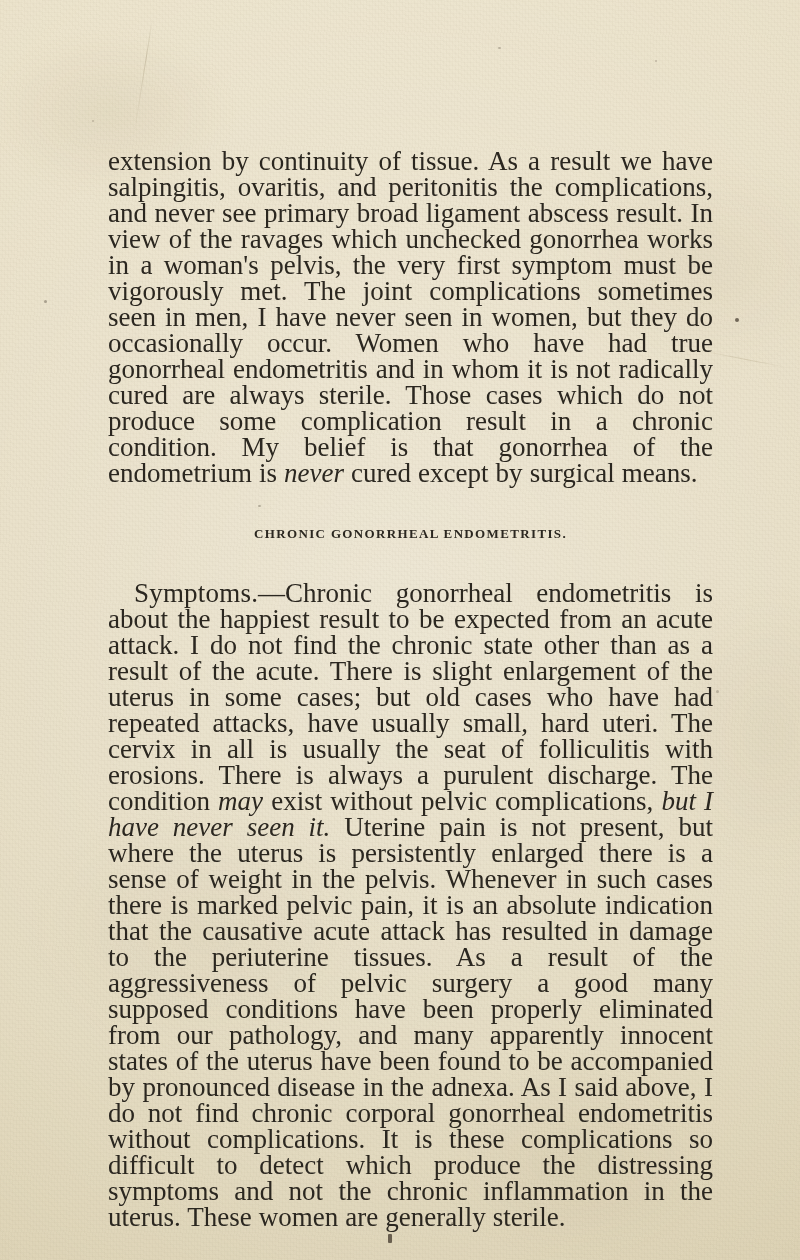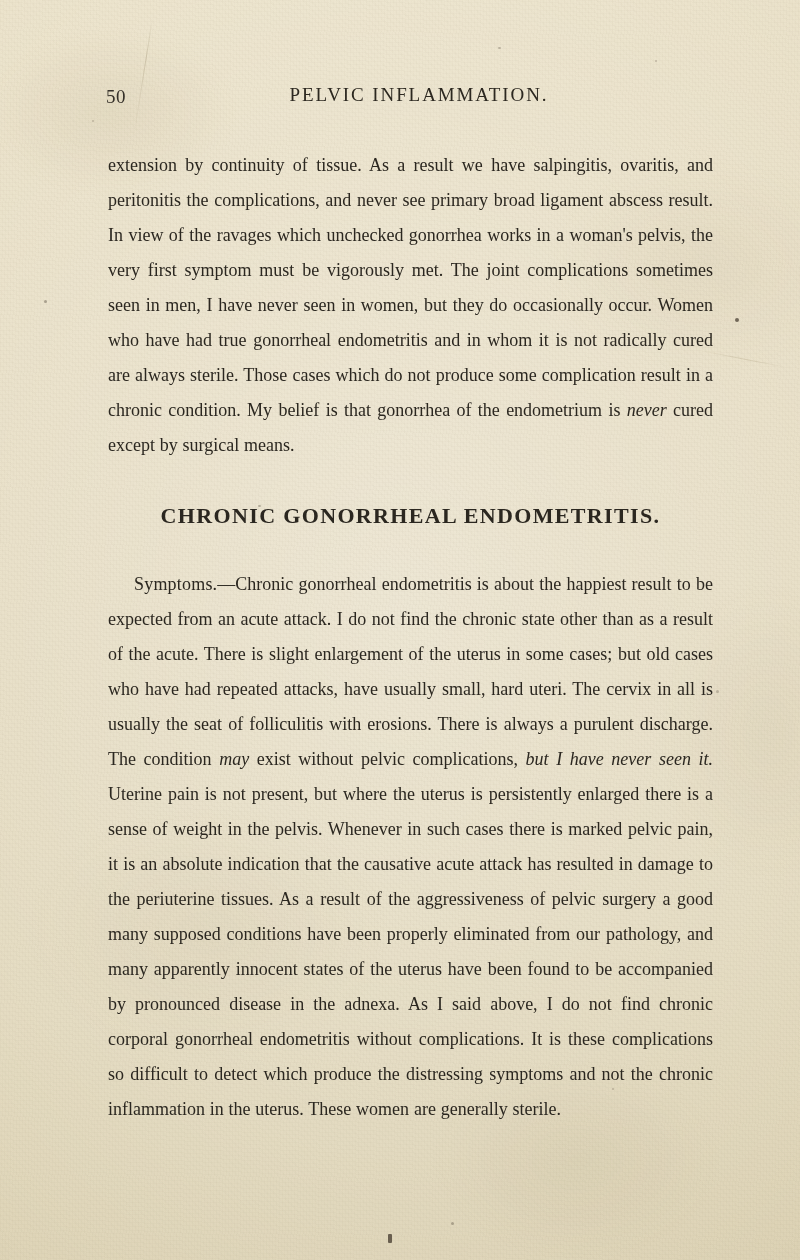--- a/index.html
+++ b/index.html
@@ -135,39 +135,39 @@
   
   .column {
     position: absolute;
     left: 108px;
     top: 148px;
     width: 605px;
   }
 
   p.body {
     margin: 0;
-    font-size: 18px;
-    line-height: 35px;
+    font-size: 27px;
+    line-height: 26px;
     text-align: justify;
     text-justify: inter-word;
     color: #2b2720;
     word-spacing: 0.3px;
     hyphens: none;
   }
   p.body.indent {
     text-indent: 26px;
   }
 
   em { font-style: italic; }
   .lead { font-weight: normal; letter-spacing: 0.2px; }
 
   
   h2.section-head {
     margin: 0;
-    font-size: 22px;
+    font-size: 13px;
     font-weight: bold;
     letter-spacing: 1.35px;
     text-align: center;
     color: #2b2720;
     white-space: nowrap;
   }
   .gap-before-head { height: 40px; }
   .gap-after-head  { height: 38px; }
 
   
@@ -192,24 +192,20 @@
 </head>
 <body>
 
 <div class="page">
 
   <div class="grain"></div>
   <div class="mottle"></div>
   <div class="crease"></div>
   <div class="crease2"></div>
 
-  <div class="running-head">
-    <span class="folio">50</span>
-    <span class="head-title">PELVIC INFLAMMATION.</span>
-  </div>
 
   <div class="column">
 
     <p class="body"><span>extension by continuity of tissue. As a result we have salpingitis, ovaritis, and peritonitis the complications, and never see primary broad ligament abscess result. In view of the ravages which unchecked gonorrhea works in a woman's pelvis, the very first symptom must be vigorously met. The joint complications sometimes seen in men, I have never seen in women, but they do occasionally occur. Women who have had true gonorrheal endometritis and in whom it is not radically cured are always sterile. Those cases which do not produce some complication result in a chronic condition. My belief is that gonorrhea of the endometrium is </span><em>never</em><span> cured except by surgical means.</span></p>
 
     <div class="gap-before-head"></div>
 
     <h2 class="section-head">CHRONIC GONORRHEAL ENDOMETRITIS.</h2>
 
     <div class="gap-after-head"></div>

